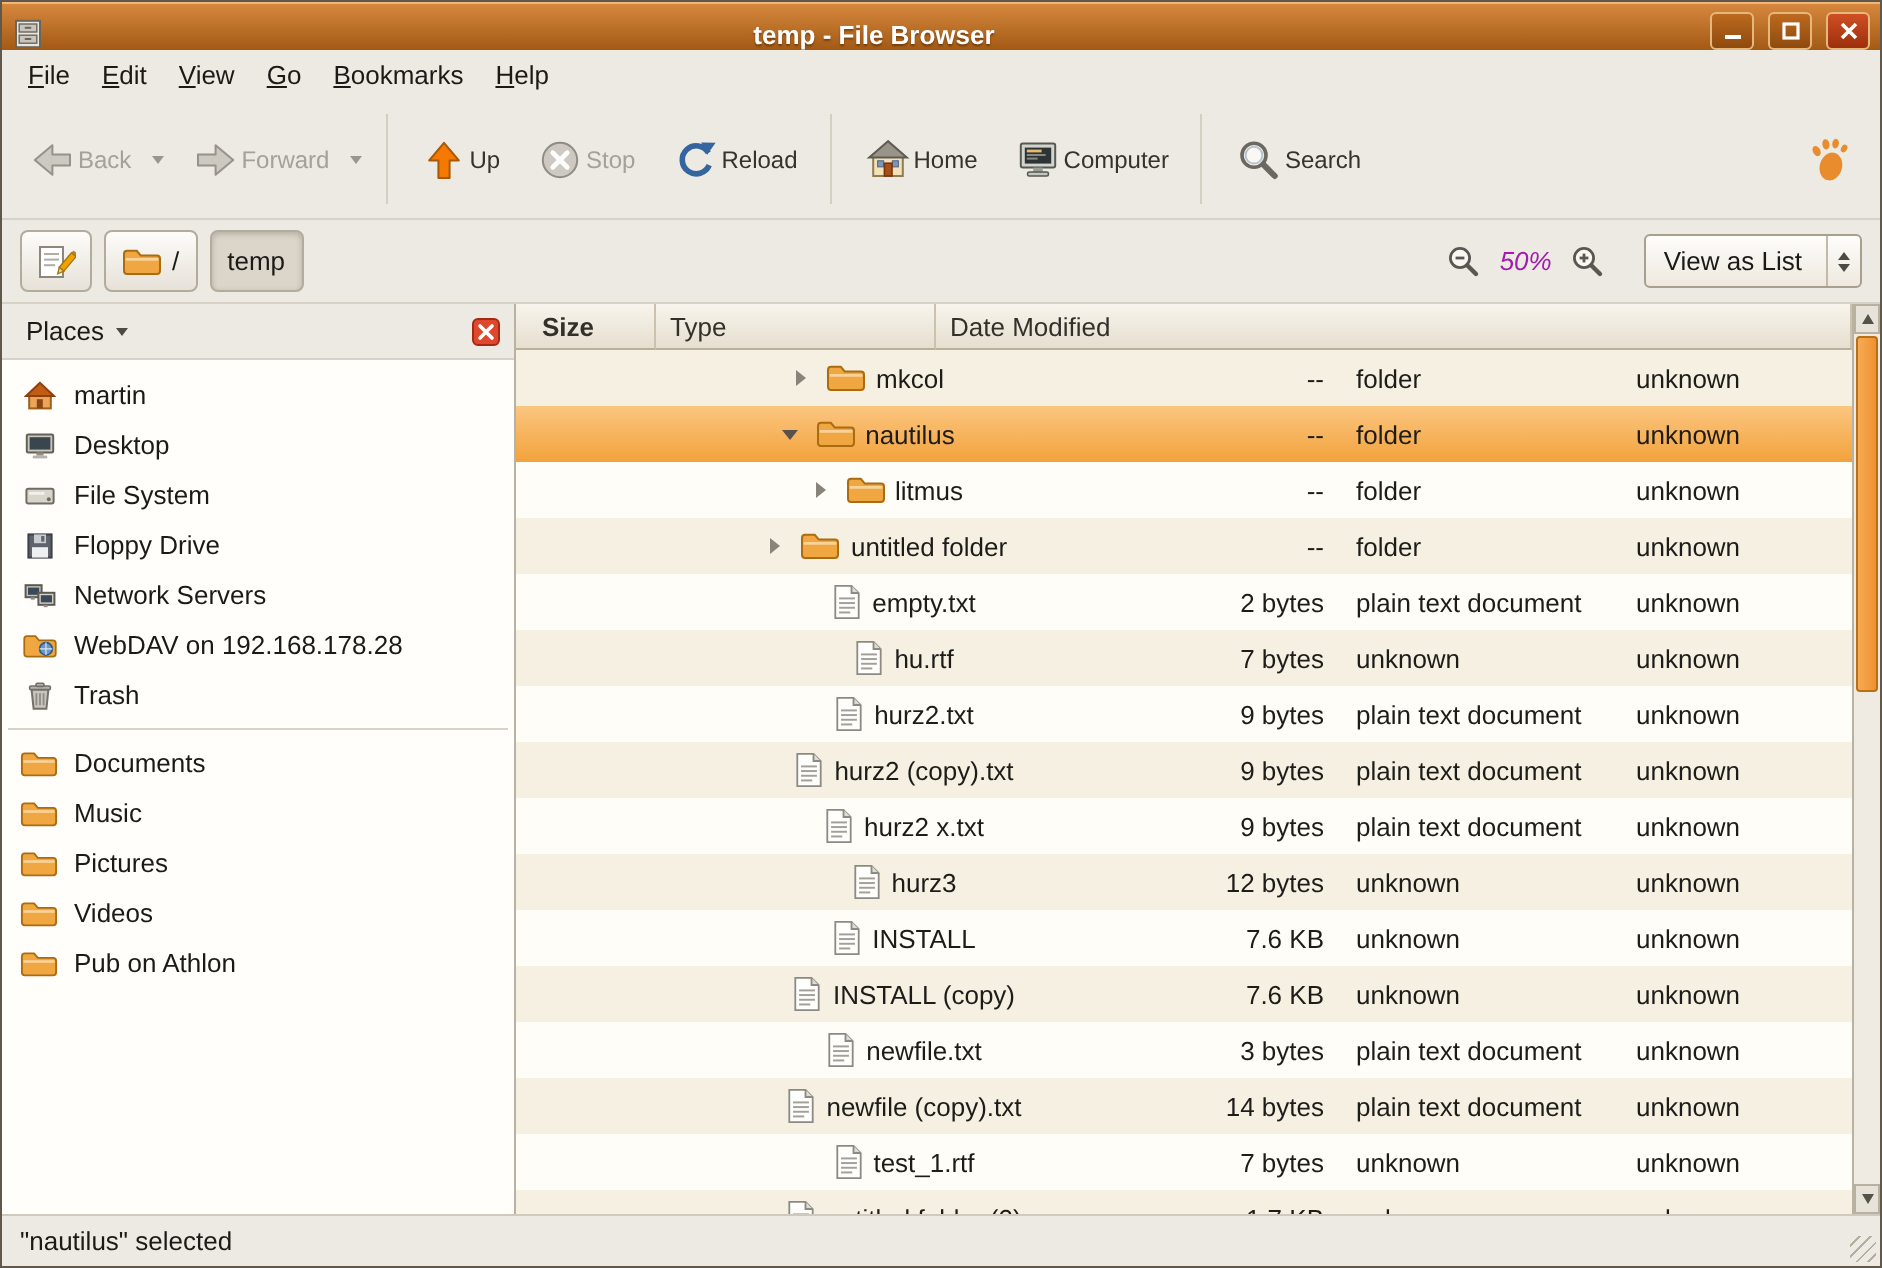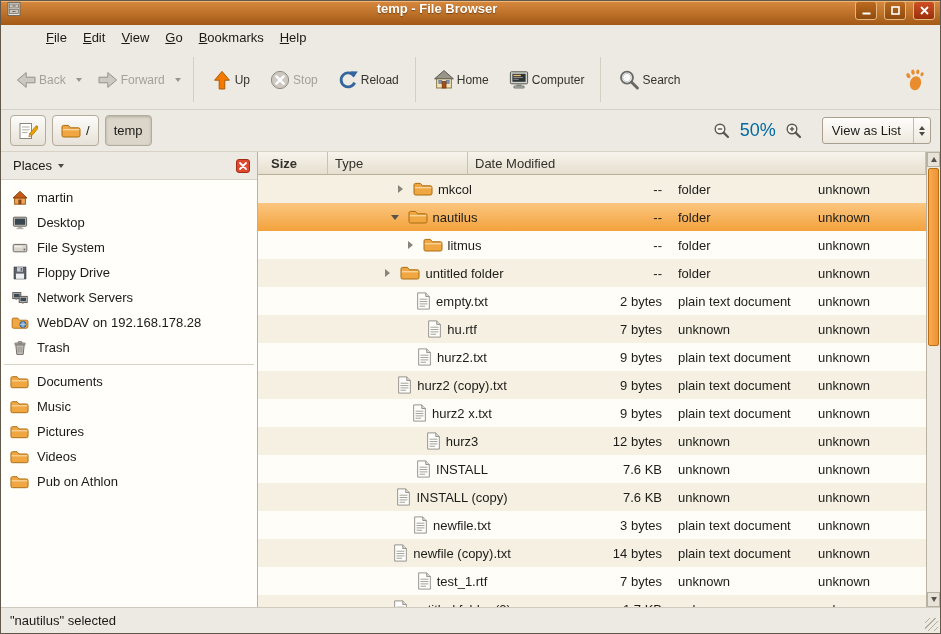--- a/index.html
+++ b/index.html
@@ -2,31 +2,31 @@
 <html><head>
 <meta charset="utf-8">
 <style>
   html,body{margin:0;padding:0;}
   body{width:941px;height:634px;overflow:hidden;background:#fff;
        font-family:"Liberation Sans","DejaVu Sans",sans-serif;font-size:13px;color:#1b1a17;}
   .window{width:941px;height:634px;display:flex;flex-direction:column;box-sizing:border-box;
           border:1px solid #60584a;background:#edeae3;}
 
   
-  .titlebar{flex:0 0 24px;display:flex;align-items:flex-start;gap:4px;padding:0 5px;
+  .titlebar{flex:0 0 24px;display:flex;align-items:flex-end;gap:4px;padding:0 5px;
             background:linear-gradient(#d8893f,#a35a15);box-shadow:inset 0 1px 0 rgba(255,214,160,.6);}
   .win-icon{display:flex;width:16px;height:16px;}
   .tb-title{flex:1;text-align:center;font-weight:bold;color:#fff;font-size:13px;
             text-shadow:0 1px 1px rgba(70,35,0,.55);}
   .win-btn{width:20px;height:17px;margin-left:3px;display:flex;align-items:center;justify-content:center;
            border:1px solid #e7b87d;border-radius:3px;background:linear-gradient(#bc6a1f,#8e4a0d);cursor:default;}
   .win-btn.close{background:linear-gradient(#cf4f24,#9c2f0b);}
 
   
-  .menubar{flex:0 0 25px;display:flex;align-items:center;padding:0 5px;background:#edeae3;margin-left:32px;}
+  .menubar{flex:0 0 25px;display:flex;align-items:center;padding:0 5px;background:#edeae3;}
   .menu-item{padding:4px 8px;cursor:default;}
   .menu-item .mn{text-decoration:underline;}
 
   
   .toolbar-row{flex:0 0 55px;display:flex;align-items:stretch;padding:2px 6px 2px 4px;
                background:#edeae3;border-bottom:1px solid #d7d1c6;}
   #toolbar{display:flex;align-items:stretch;flex:1;}
   .tb-wrap{display:flex;align-items:stretch;}
   .tb-btn{display:flex;flex-direction:row;align-items:center;justify-content:center;gap:1px;
           padding:2px 9px;min-width:40px;border-radius:4px;}
@@ -41,21 +41,21 @@
 
   
   .locationbar{flex:0 0 41px;display:flex;align-items:center;gap:6px;padding:0 9px;
                background:#edeae3;border-bottom:1px solid #d7d1c6;}
   .lb-btn{height:31px;display:flex;align-items:center;gap:5px;padding:0 8px;box-sizing:border-box;
           background:linear-gradient(#fdfcfa,#e7e2d8);border:1px solid #b3ab9c;border-radius:4px;}
   .lb-btn.icon-only{width:36px;justify-content:center;}
   .lb-btn.toggled{background:#dcd6ca;box-shadow:inset 0 1px 3px rgba(0,0,0,.2);}
   .zoom-area{margin-left:auto;display:flex;align-items:center;gap:6px;}
   .zoom-btn{display:flex;align-items:center;justify-content:center;width:24px;height:24px;border-radius:3px;}
-  .zoom-label{font-size:18px;color:#0369a1;}
+  .zoom-label{font-size:13px;color:#a21caf;font-style:italic;}
   .combo{height:27px;display:flex;align-items:center;margin-left:10px;box-sizing:border-box;
          background:linear-gradient(#fefdfb,#eee9df);border:1px solid #a99f8e;border-radius:3px;}
   .combo-label{padding:0 12px 0 9px;font-size:13px;white-space:nowrap;}
   .combo-arrows{width:16px;align-self:stretch;border-left:1px solid #c2b9a8;display:flex;flex-direction:column;
                 align-items:center;justify-content:center;gap:2px;}
   .tri-up-s{width:0;height:0;border-left:3.5px solid transparent;border-right:3.5px solid transparent;
             border-bottom:4px solid #4e4a42;}
   .tri-dn-s{width:0;height:0;border-left:3.5px solid transparent;border-right:3.5px solid transparent;
             border-top:4px solid #4e4a42;}
 

